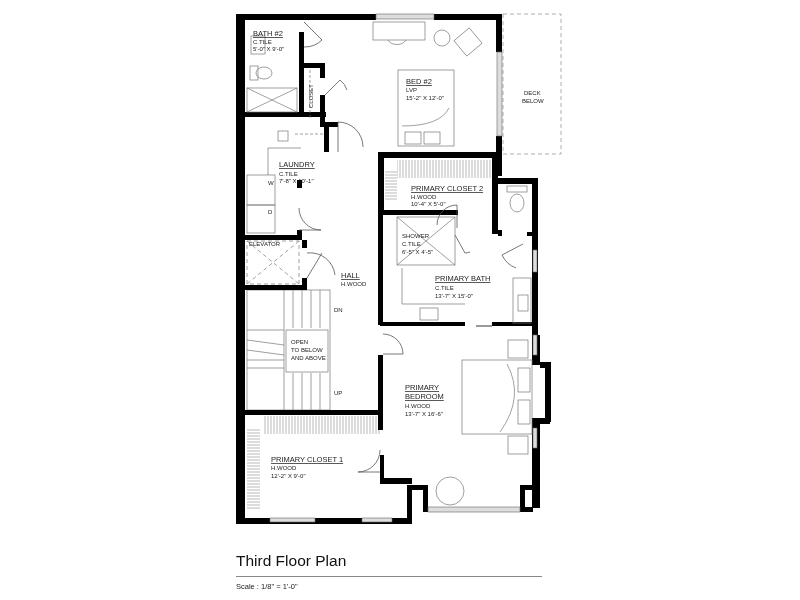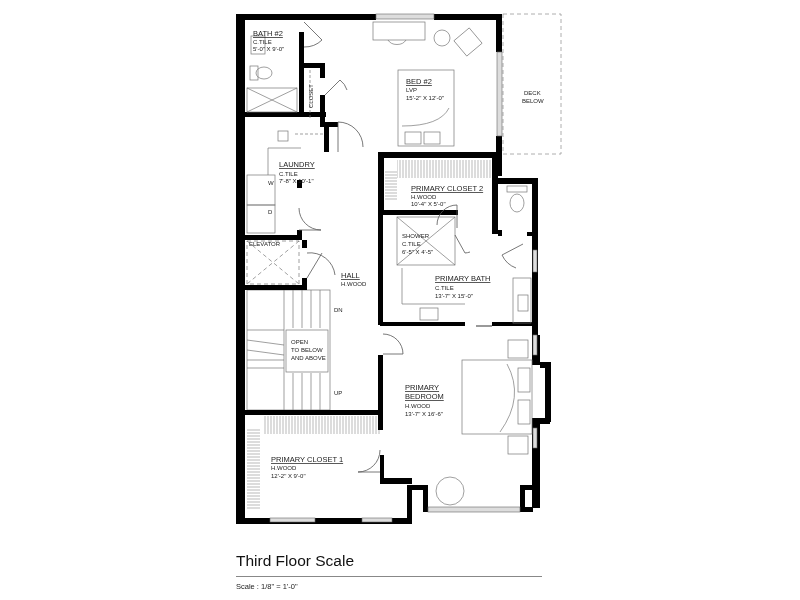--- a/index.html
+++ b/index.html
@@ -255,16 +255,16 @@
     <text class="lbl rm-sub" x="405" y="408">H.WOOD</text>
     <text class="lbl rm-sub" x="405" y="416">13'-7" X 16'-6"</text>
 
     <text class="lbl rm-title" x="271" y="462">PRIMARY CLOSET 1</text>
     <text class="lbl rm-sub" x="271" y="470">H.WOOD</text>
     <text class="lbl rm-sub" x="271" y="478">12'-2" X 9'-0"</text>
   </g>
 </svg>
 
 <div class="title-block">
-  <div class="plan-title">Third Floor Scale</div>
+  <div class="plan-title">Third Floor Plan</div>
 </div>
 <div class="title-rule"></div>
 <div class="scale">Scale : 1/8" = 1'-0"</div>
 
 </body></html>

